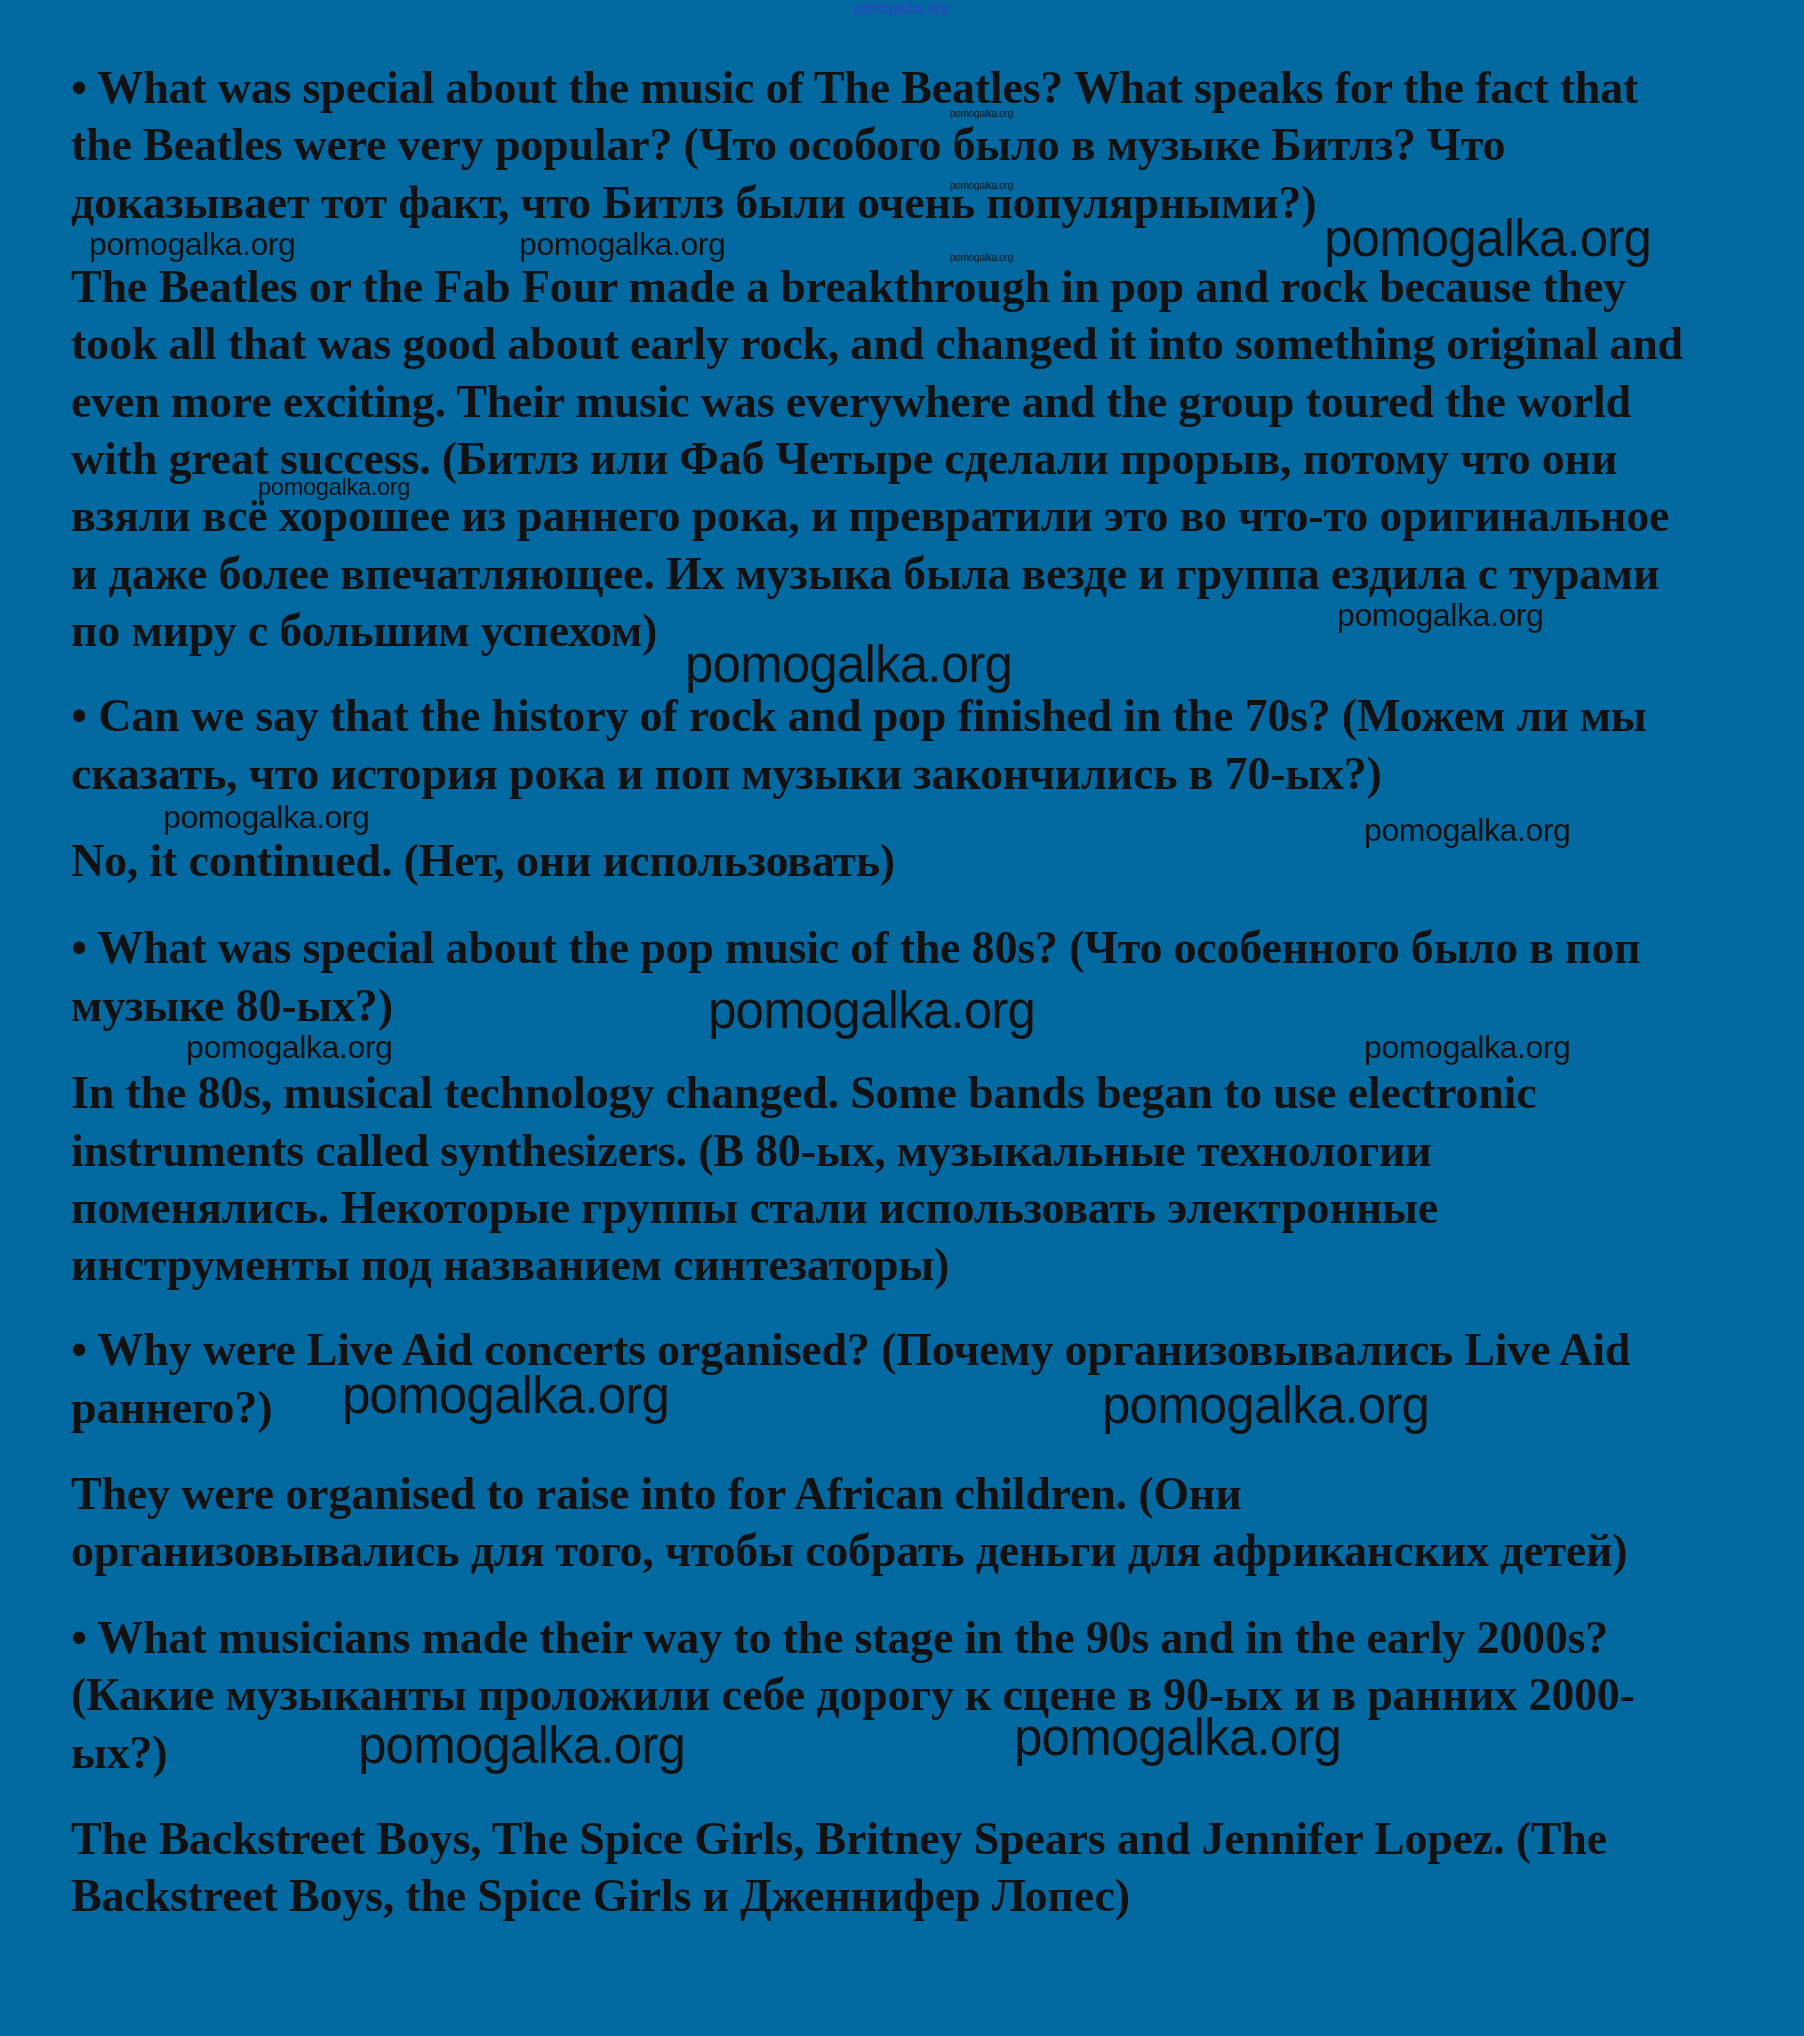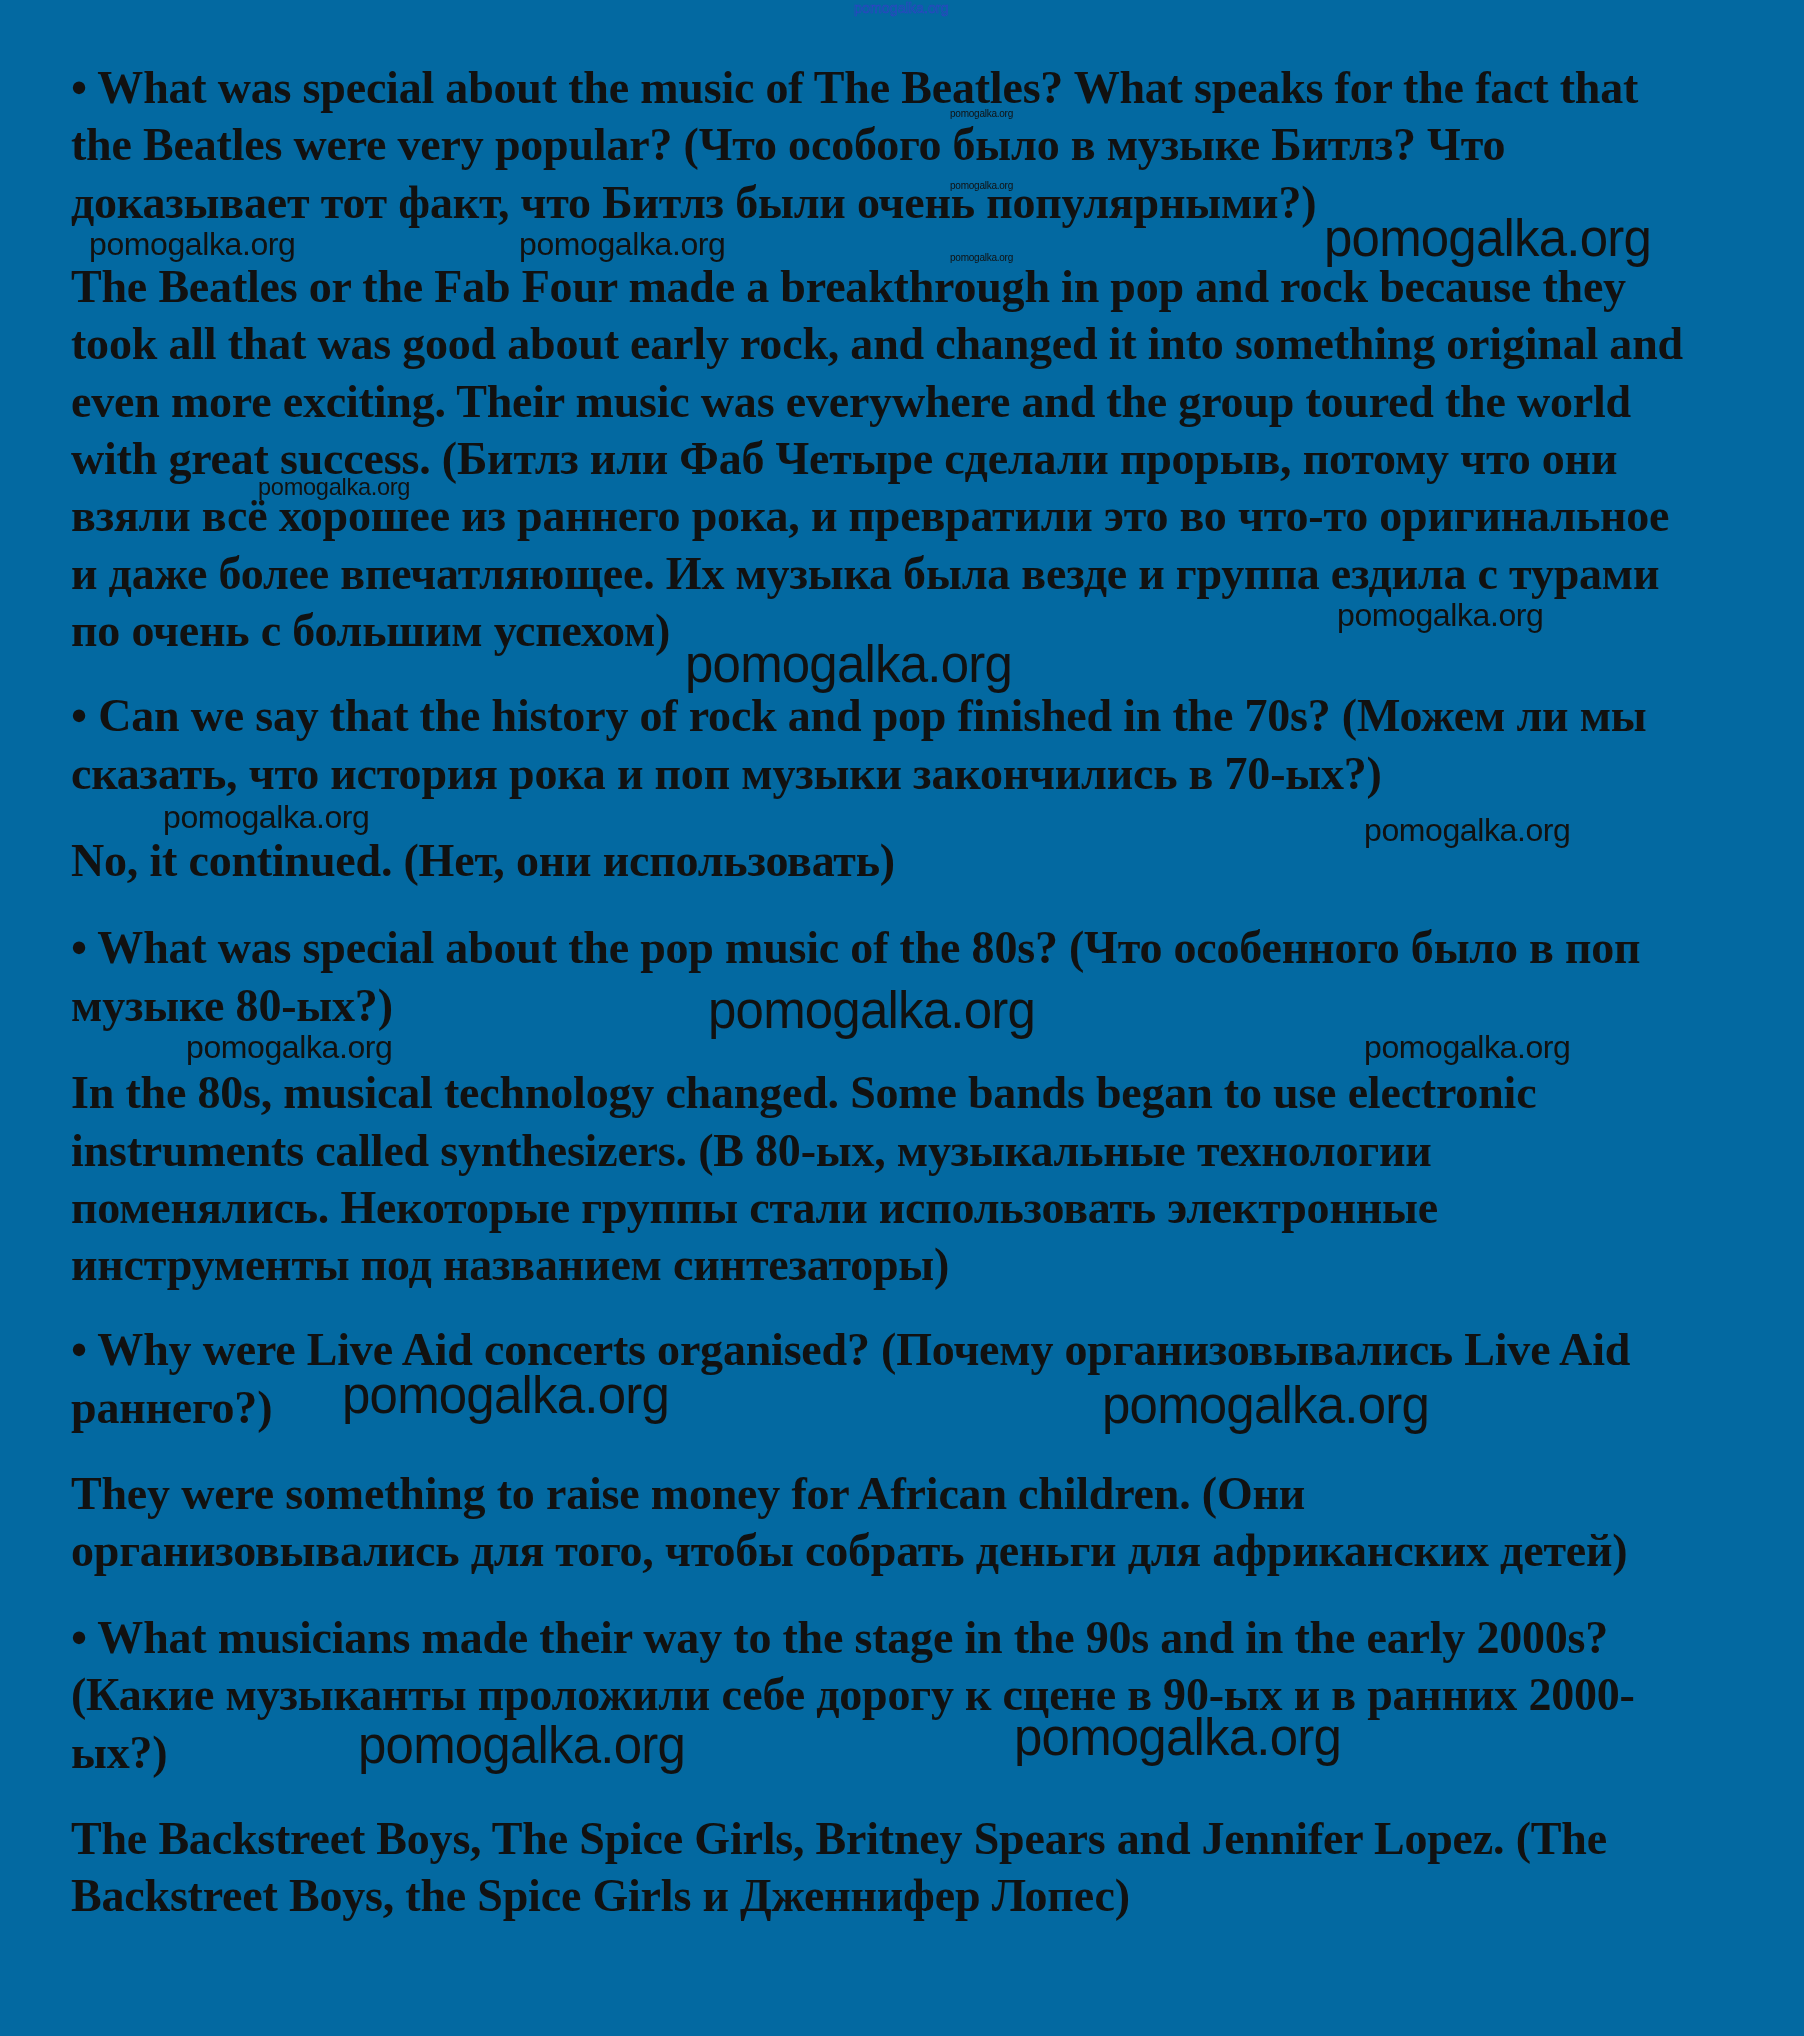--- a/index.html
+++ b/index.html
@@ -38,42 +38,42 @@
     <div class="line" style="top:59px">• What was special about the music of The Beatles? What speaks for the fact that</div>
     <div class="line" style="top:116px">the Beatles were very popular? (Что особого было в музыке Битлз? Что</div>
     <div class="line" style="top:174px">доказывает тот факт, что Битлз были очень популярными?)</div>
 
     <div class="line" style="top:258px">The Beatles or the Fab Four made a breakthrough in pop and rock because they</div>
     <div class="line" style="top:315px">took all that was good about early rock, and changed it into something original and</div>
     <div class="line" style="top:373px">even more exciting. Their music was everywhere and the group toured the world</div>
     <div class="line" style="top:430px">with great success. (Битлз или Фаб Четыре сделали прорыв, потому что они</div>
     <div class="line" style="top:487px">взяли всё хорошее из раннего рока, и превратили это во что-то оригинальное</div>
     <div class="line" style="top:545px">и даже более впечатляющее. Их музыка была везде и группа ездила с турами</div>
-    <div class="line" style="top:602px">по очень с большим успехом)</div>
+    <div class="line" style="top:602px">по миру с большим успехом)</div>
   </div>
 
   <div>
     <div class="line" style="top:687px">• Can we say that the history of rock and pop finished in the 70s? (Можем ли мы</div>
     <div class="line" style="top:745px">сказать, что история рока и поп музыки закончились в 70-ых?)</div>
     <div class="line" style="top:832px">No, it continued. (Нет, они использовать)</div>
   </div>
 
   <div>
     <div class="line" style="top:919px">• What was special about the pop music of the 80s? (Что особенного было в поп</div>
     <div class="line" style="top:977px">музыке 80-ых?)</div>
     <div class="line" style="top:1064px">In the 80s, musical technology changed. Some bands began to use electronic</div>
     <div class="line" style="top:1122px">instruments called synthesizers. (В 80-ых, музыкальные технологии</div>
     <div class="line" style="top:1179px">поменялись. Некоторые группы стали использовать электронные</div>
     <div class="line" style="top:1236px">инструменты под названием синтезаторы)</div>
   </div>
 
   <div>
     <div class="line" style="top:1321px">• Why were Live Aid concerts organised? (Почему организовывались Live Aid</div>
     <div class="line" style="top:1379px">раннего?)</div>
-    <div class="line" style="top:1465px">They were something to raise money for African children. (Они</div>
+    <div class="line" style="top:1465px">They were organised to raise into for African children. (Они</div>
     <div class="line" style="top:1522px">организовывались для того, чтобы собрать деньги для африканских детей)</div>
   </div>
 
   <div>
     <div class="line" style="top:1609px">• What musicians made their way to the stage in the 90s and in the early 2000s?</div>
     <div class="line" style="top:1666px">(Какие музыканты проложили себе дорогу к сцене в 90-ых и в ранних 2000-</div>
     <div class="line" style="top:1724px">ых?)</div>
     <div class="line" style="top:1810px">The Backstreet Boys, The Spice Girls, Britney Spears and Jennifer Lopez. (The</div>
     <div class="line" style="top:1867px">Backstreet Boys, the Spice Girls и Дженнифер Лопес)</div>
   </div>

